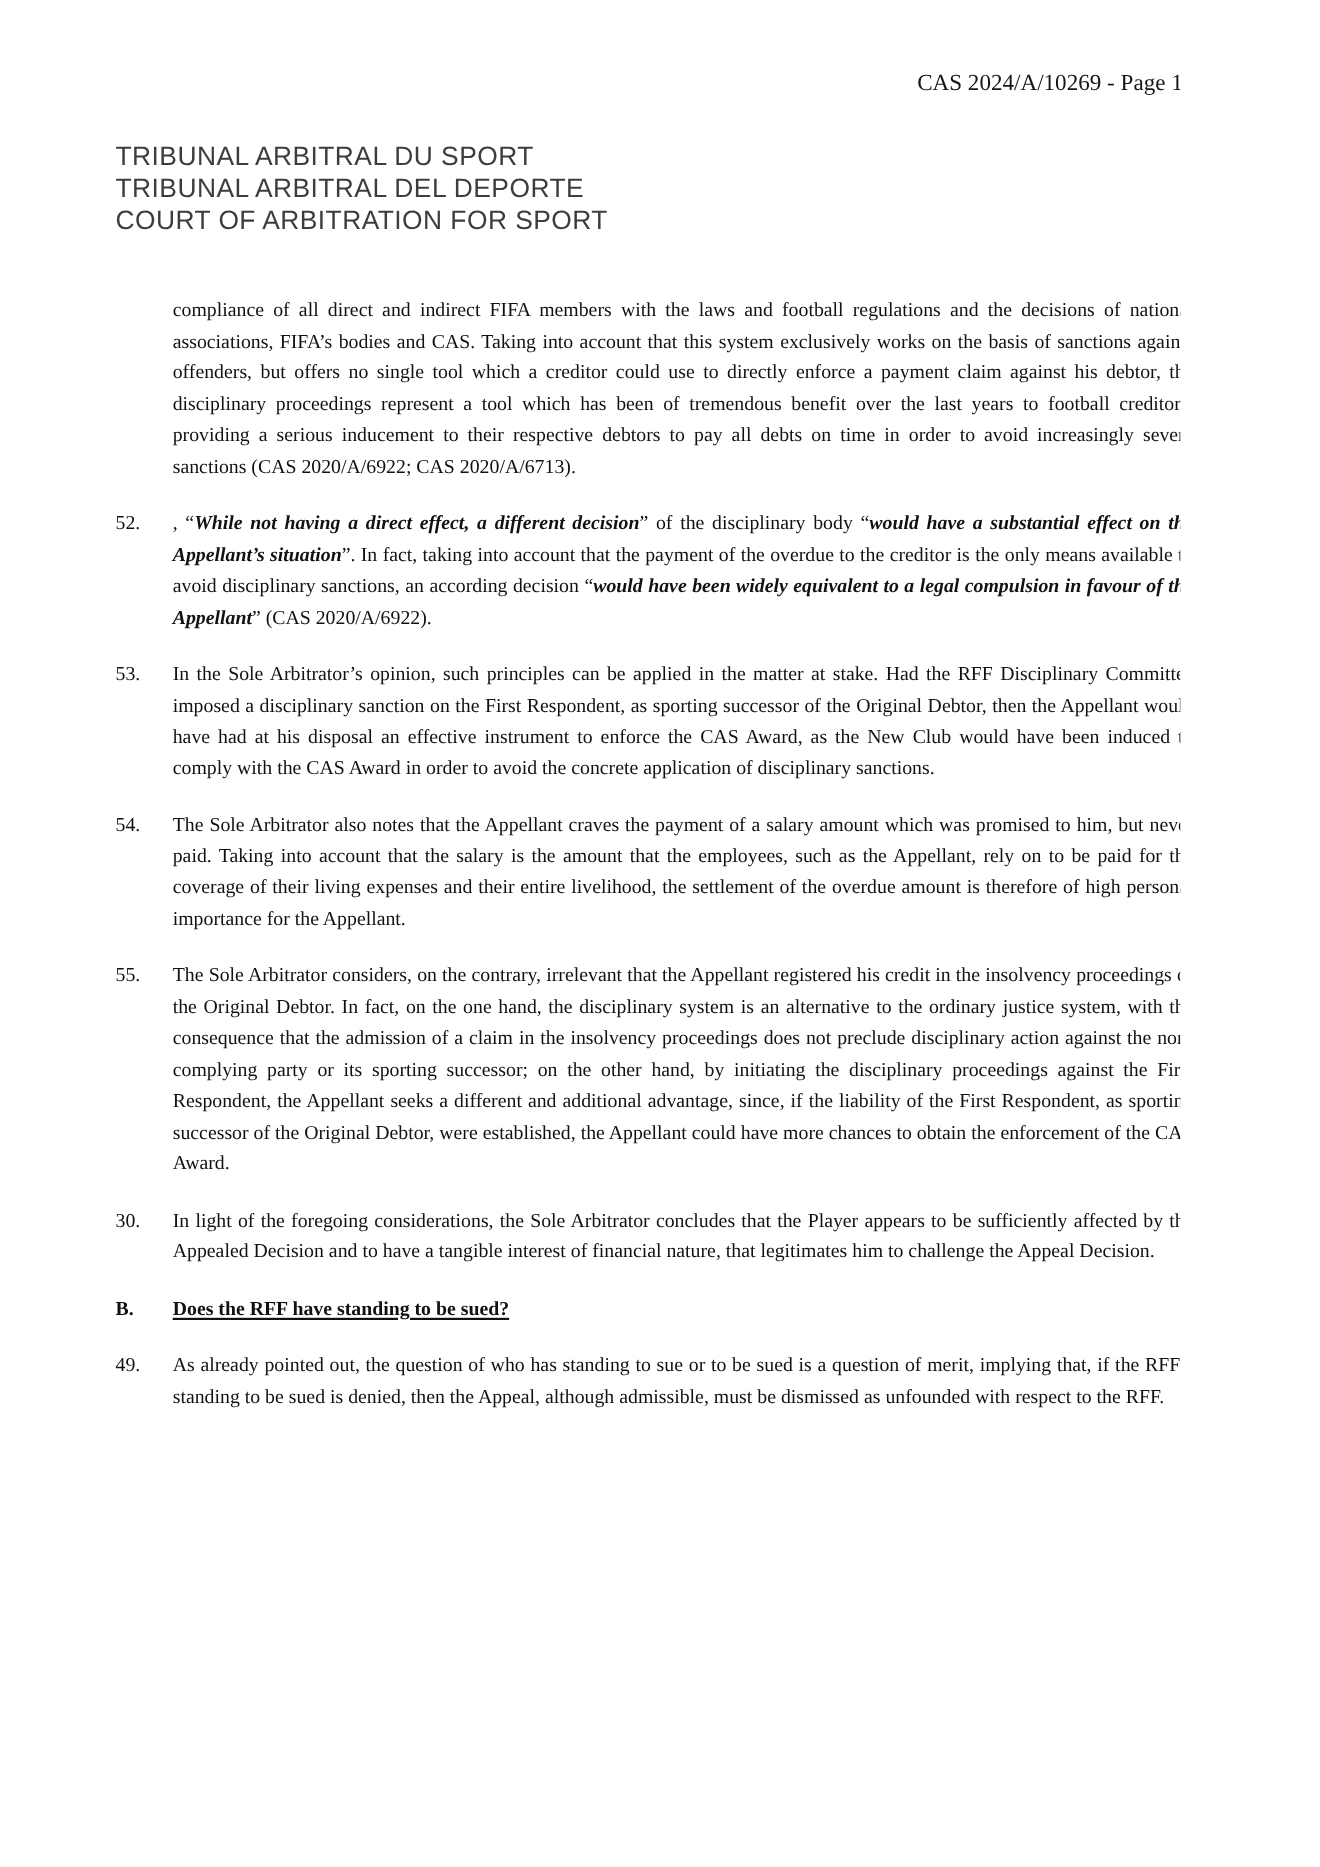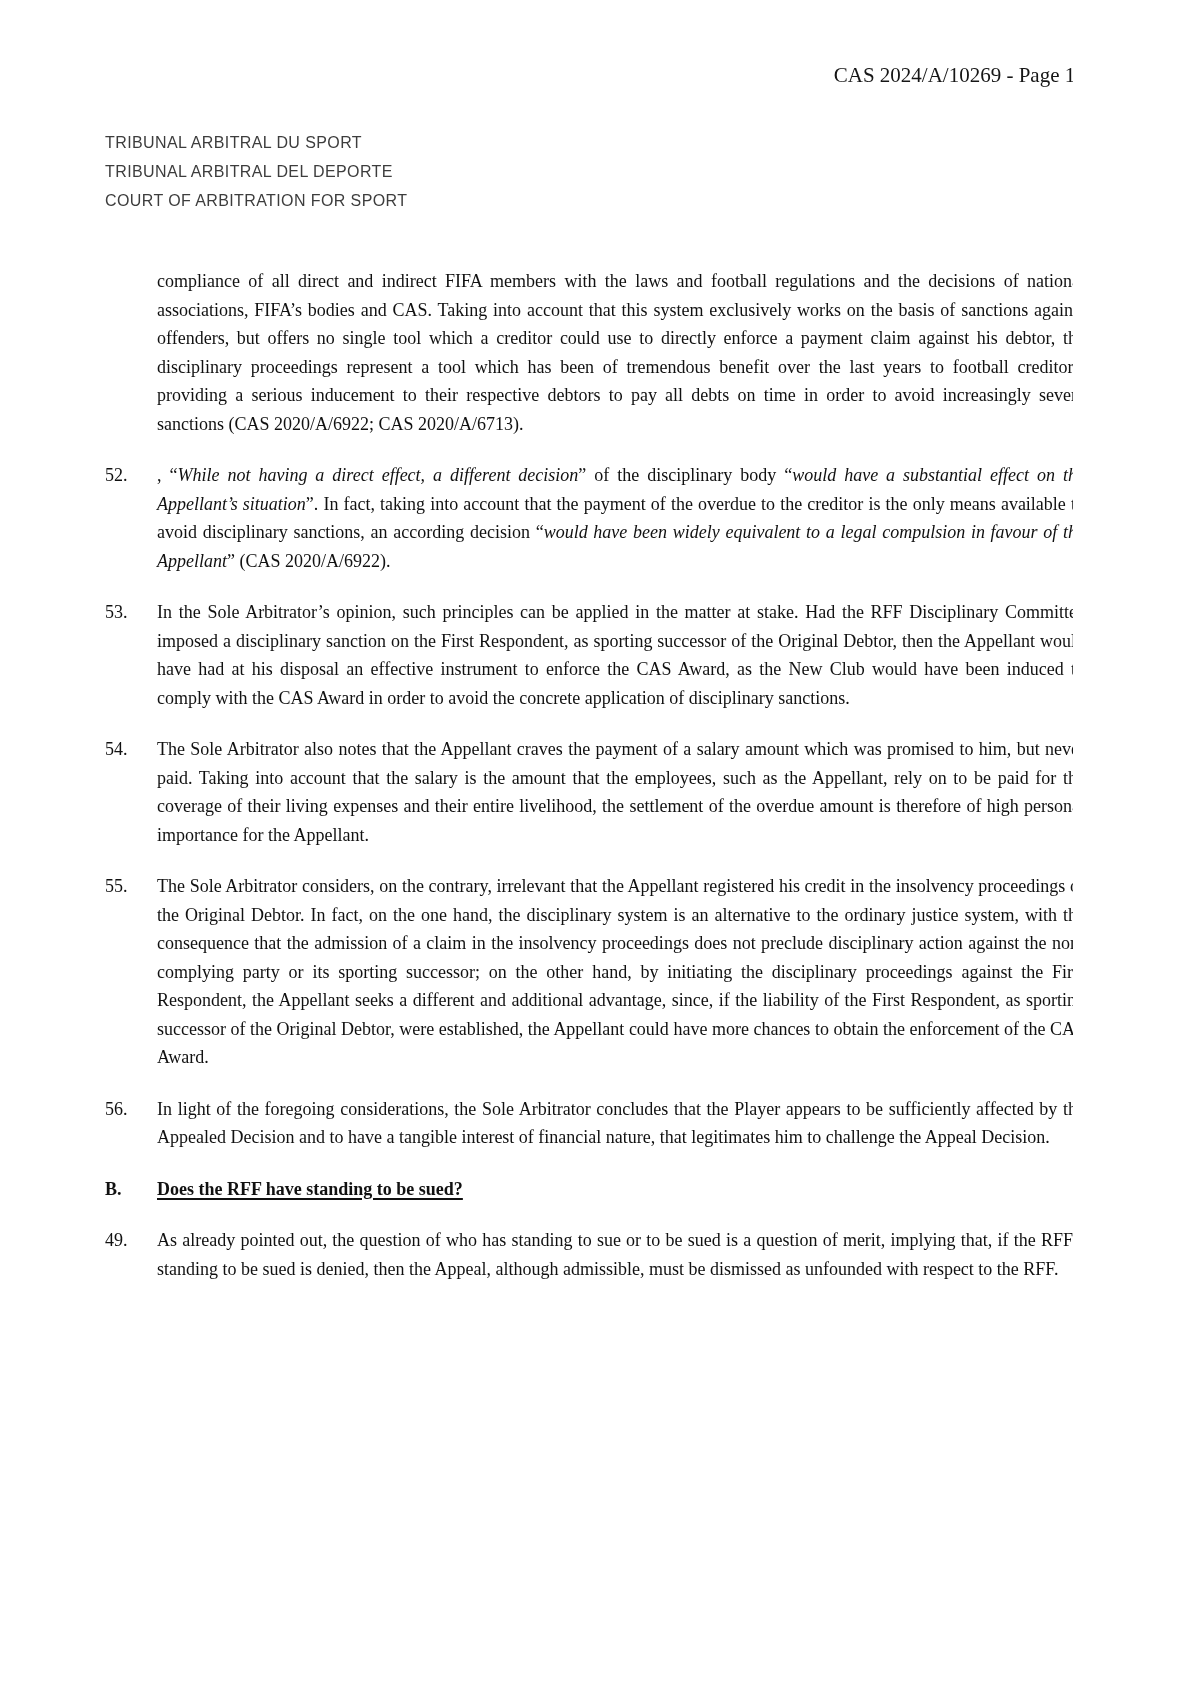--- a/index.html
+++ b/index.html
@@ -25,21 +25,21 @@
     font-size: 21px;
     line-height: 26px;
     color: #161616;
     white-space: nowrap;
   }
   .cas-logo {
     position: absolute;
     top: 128px;
     left: 105px;
     font-family: "Liberation Sans", "DejaVu Sans", sans-serif;
-    font-size: 16px;
+    font-size: 24px;
     line-height: 29px;
     letter-spacing: 0.4px;
     color: #3d3d3d;
   }
   .doc-content {
     position: absolute;
     top: 267px;
     left: 157px;
     width: 928px;
     font-size: 18px;
@@ -66,20 +66,21 @@
     left: -52px;
     top: 0;
   }
   .heading-title {
     text-decoration: underline;
     text-decoration-thickness: 2px;
     text-underline-offset: 3px;
   }
   .para em {
     font-style: italic;
+    font-weight: bold;
   }
 </style>
 </head>
 <body>
 
 <div class="page">
 
   <div class="page-header">
     <span>CAS 2024/A/10269 - Page 11</span>
   </div>
@@ -89,18 +90,18 @@
     <div class="logo-line">TRIBUNAL ARBITRAL DEL DEPORTE</div>
     <div class="logo-line">COURT OF ARBITRATION FOR SPORT</div>
   </div>
 
   <div class="doc-content">
       <div class="para"><span class="para-text"><span>compliance of all direct and indirect FIFA members with the laws and football regulations and the decisions of national associations, FIFA’s bodies and CAS. Taking into account that this system exclusively works on the basis of sanctions against offenders, but offers no single tool which a creditor could use to directly enforce a payment claim against his debtor, the disciplinary proceedings represent a tool which has been of tremendous benefit over the last years to football creditors, providing a serious inducement to their respective debtors to pay all debts on time in order to avoid increasingly severe sanctions (CAS 2020/A/6922; CAS 2020/A/6713).</span></span></div>
       <div class="para"><span class="para-num">52.</span><span class="para-text"><span>, “</span><em>While not having a direct effect, a different decision</em><span>” of the disciplinary body “</span><em>would have a substantial effect on the Appellant’s situation</em><span>”. In fact, taking into account that the payment of the overdue to the creditor is the only means available to avoid disciplinary sanctions, an according decision “</span><em>would have been widely equivalent to a legal compulsion in favour of the Appellant</em><span>” (CAS 2020/A/6922).</span></span></div>
       <div class="para"><span class="para-num">53.</span><span class="para-text"><span>In the Sole Arbitrator’s opinion, such principles can be applied in the matter at stake. Had the RFF Disciplinary Committee imposed a disciplinary sanction on the First Respondent, as sporting successor of the Original Debtor, then the Appellant would have had at his disposal an effective instrument to enforce the CAS Award, as the New Club would have been induced to comply with the CAS Award in order to avoid the concrete application of disciplinary sanctions.</span></span></div>
       <div class="para"><span class="para-num">54.</span><span class="para-text"><span>The Sole Arbitrator also notes that the Appellant craves the payment of a salary amount which was promised to him, but never paid. Taking into account that the salary is the amount that the employees, such as the Appellant, rely on to be paid for the coverage of their living expenses and their entire livelihood, the settlement of the overdue amount is therefore of high personal importance for the Appellant.</span></span></div>
       <div class="para"><span class="para-num">55.</span><span class="para-text"><span>The Sole Arbitrator considers, on the contrary, irrelevant that the Appellant registered his credit in the insolvency proceedings of the Original Debtor. In fact, on the one hand, the disciplinary system is an alternative to the ordinary justice system, with the consequence that the admission of a claim in the insolvency proceedings does not preclude disciplinary action against the non-complying party or its sporting successor; on the other hand, by initiating the disciplinary proceedings against the First Respondent, the Appellant seeks a different and additional advantage, since, if the liability of the First Respondent, as sporting successor of the Original Debtor, were established, the Appellant could have more chances to obtain the enforcement of the CAS Award.</span></span></div>
-      <div class="para"><span class="para-num">56.</span><span class="para-text"><span>In light of the foregoing considerations, the Sole Arbitrator concludes that the Player appears to be sufficiently affected by the Appealed Decision and to have a tangible interest of financial nature, that legitimates him to challenge the Appeal Decision.</span></span></div>
+      <div class="para"><span class="para-num">30.</span><span class="para-text"><span>In light of the foregoing considerations, the Sole Arbitrator concludes that the Player appears to be sufficiently affected by the Appealed Decision and to have a tangible interest of financial nature, that legitimates him to challenge the Appeal Decision.</span></span></div>
       <div class="section-heading"><span class="heading-letter">B.</span><span class="heading-title">Does the RFF have standing to be sued?</span></div>
       <div class="para"><span class="para-num">49.</span><span class="para-text"><span>As already pointed out, the question of who has standing to sue or to be sued is a question of merit, implying that, if the RFF’s standing to be sued is denied, then the Appeal, although admissible, must be dismissed as unfounded with respect to the RFF.</span></span></div>
     </div>
 
 </div>
 
 </body></html>

